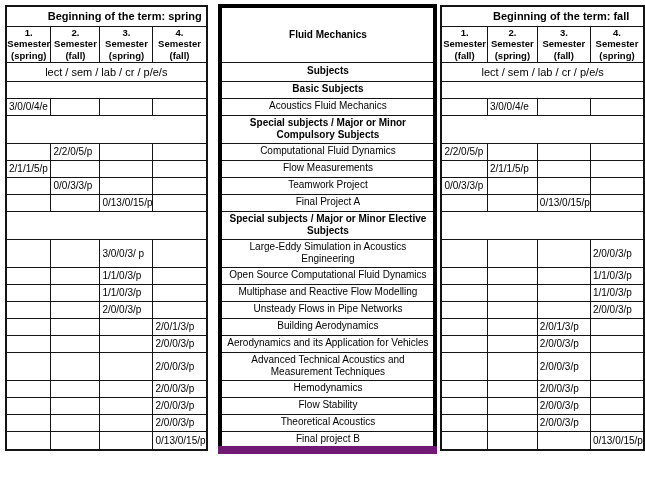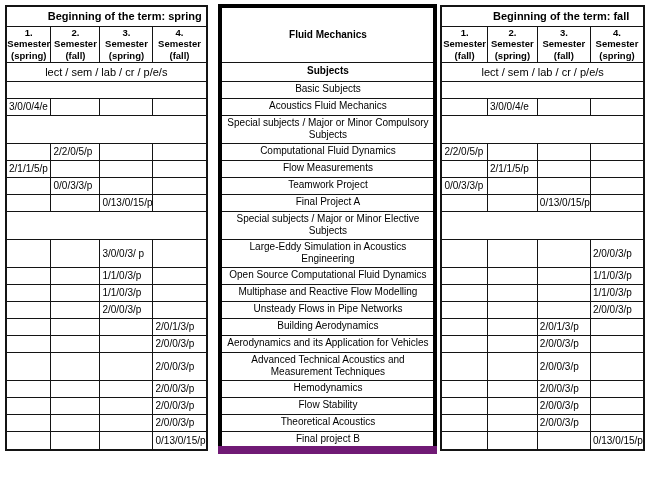--- a/index.html
+++ b/index.html
@@ -49,21 +49,21 @@
   tr.hdr2 { height: 36px; }
   tr.hdr3 { height: 19px; }
   tbody tr { height: 17px; }
 
   .term  { font-weight: bold; font-size: 11px; padding-left: 37px; }
   .sem   { font-weight: bold; font-size: 9.5px; line-height: 1.18; }
   .sem div { margin: 0; }
   .units { font-size: 11px; margin-left: 20px; }
   .title { font-weight: bold; font-size: 15px; }
   .subj-head { font-weight: bold; text-align: center; }
-  td.ct.section { font-weight: normal; }
+  td.ct.section { font-weight: bold; }
   td.val {
     font-size: 10px;
     text-align: left;
     padding-left: 2px;
   }
 </style>
 </head>
 <body>
 
 <div class="page">

